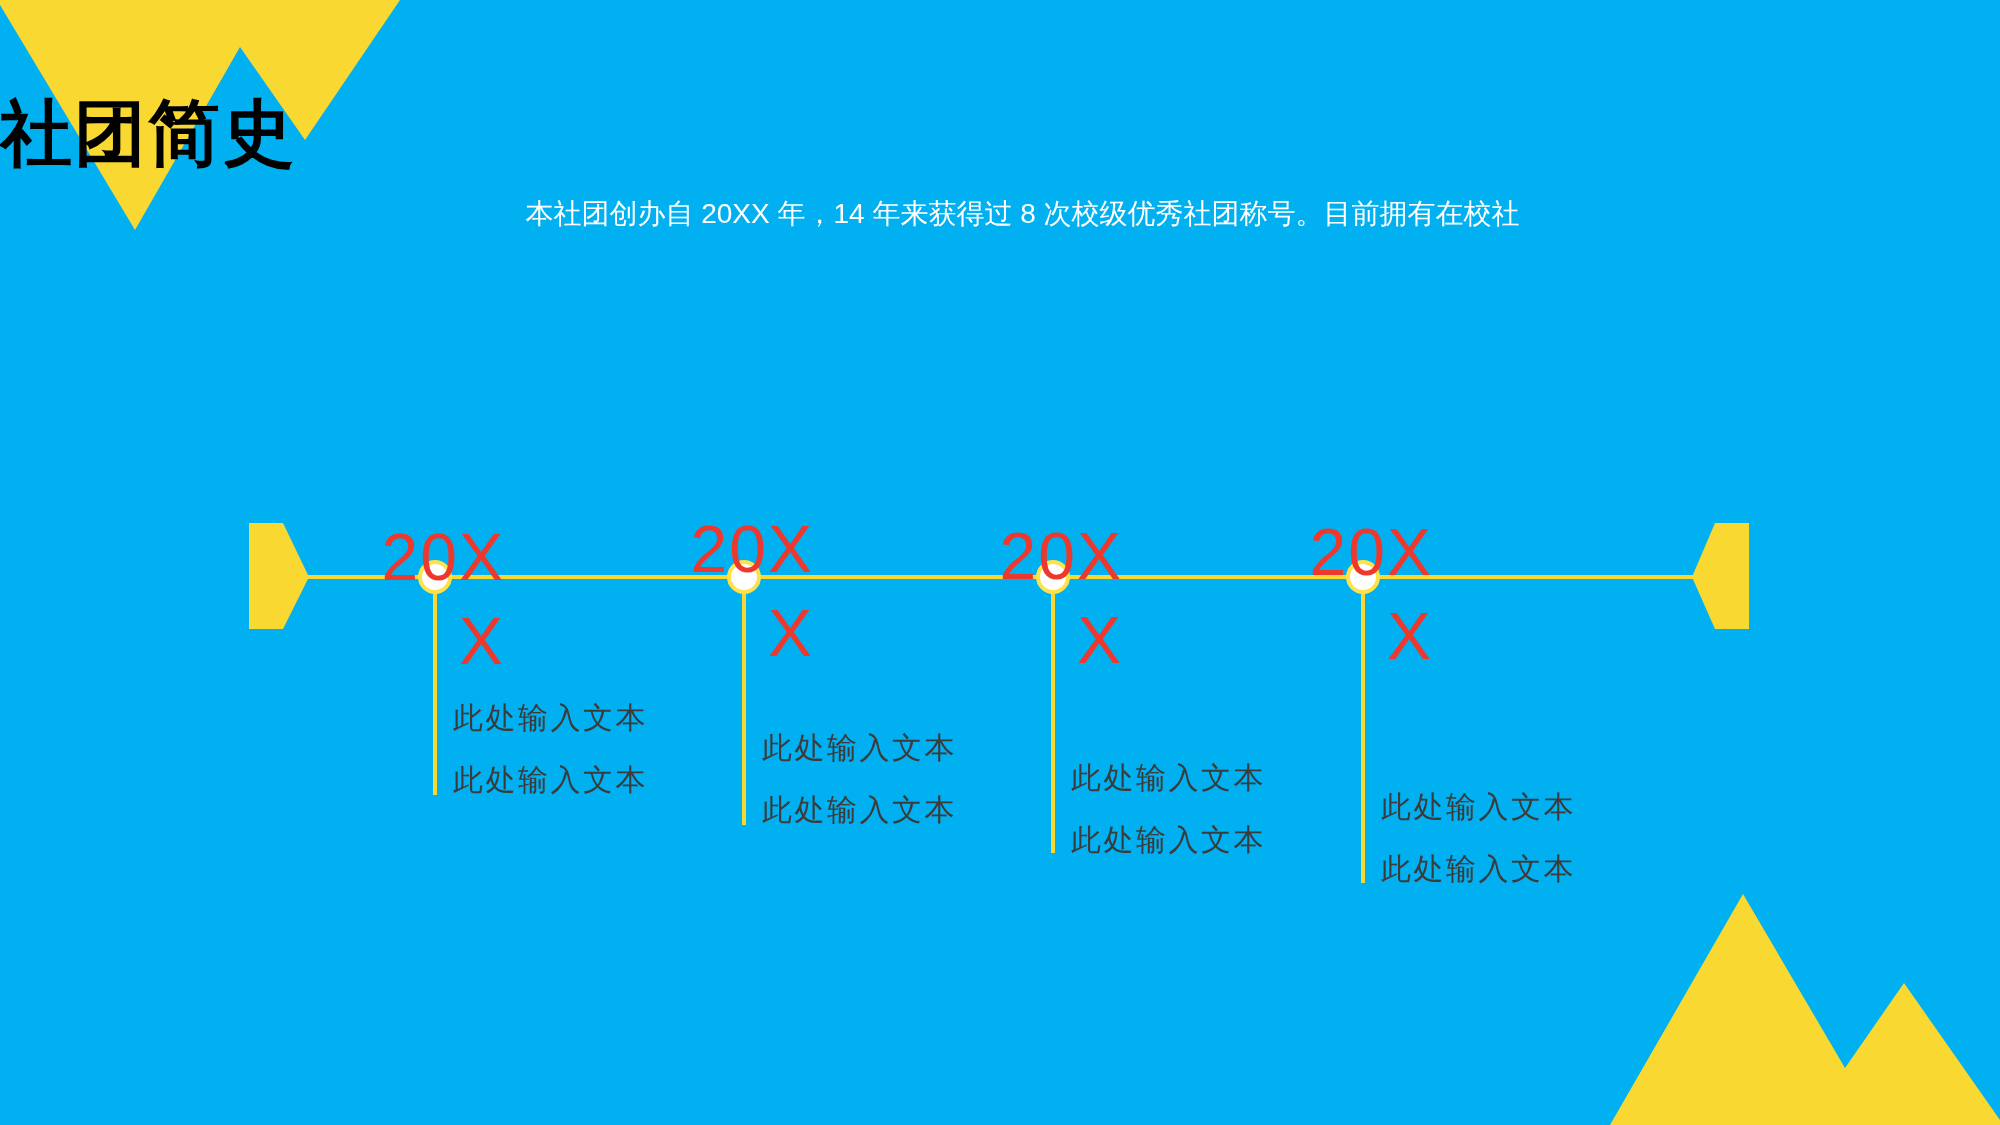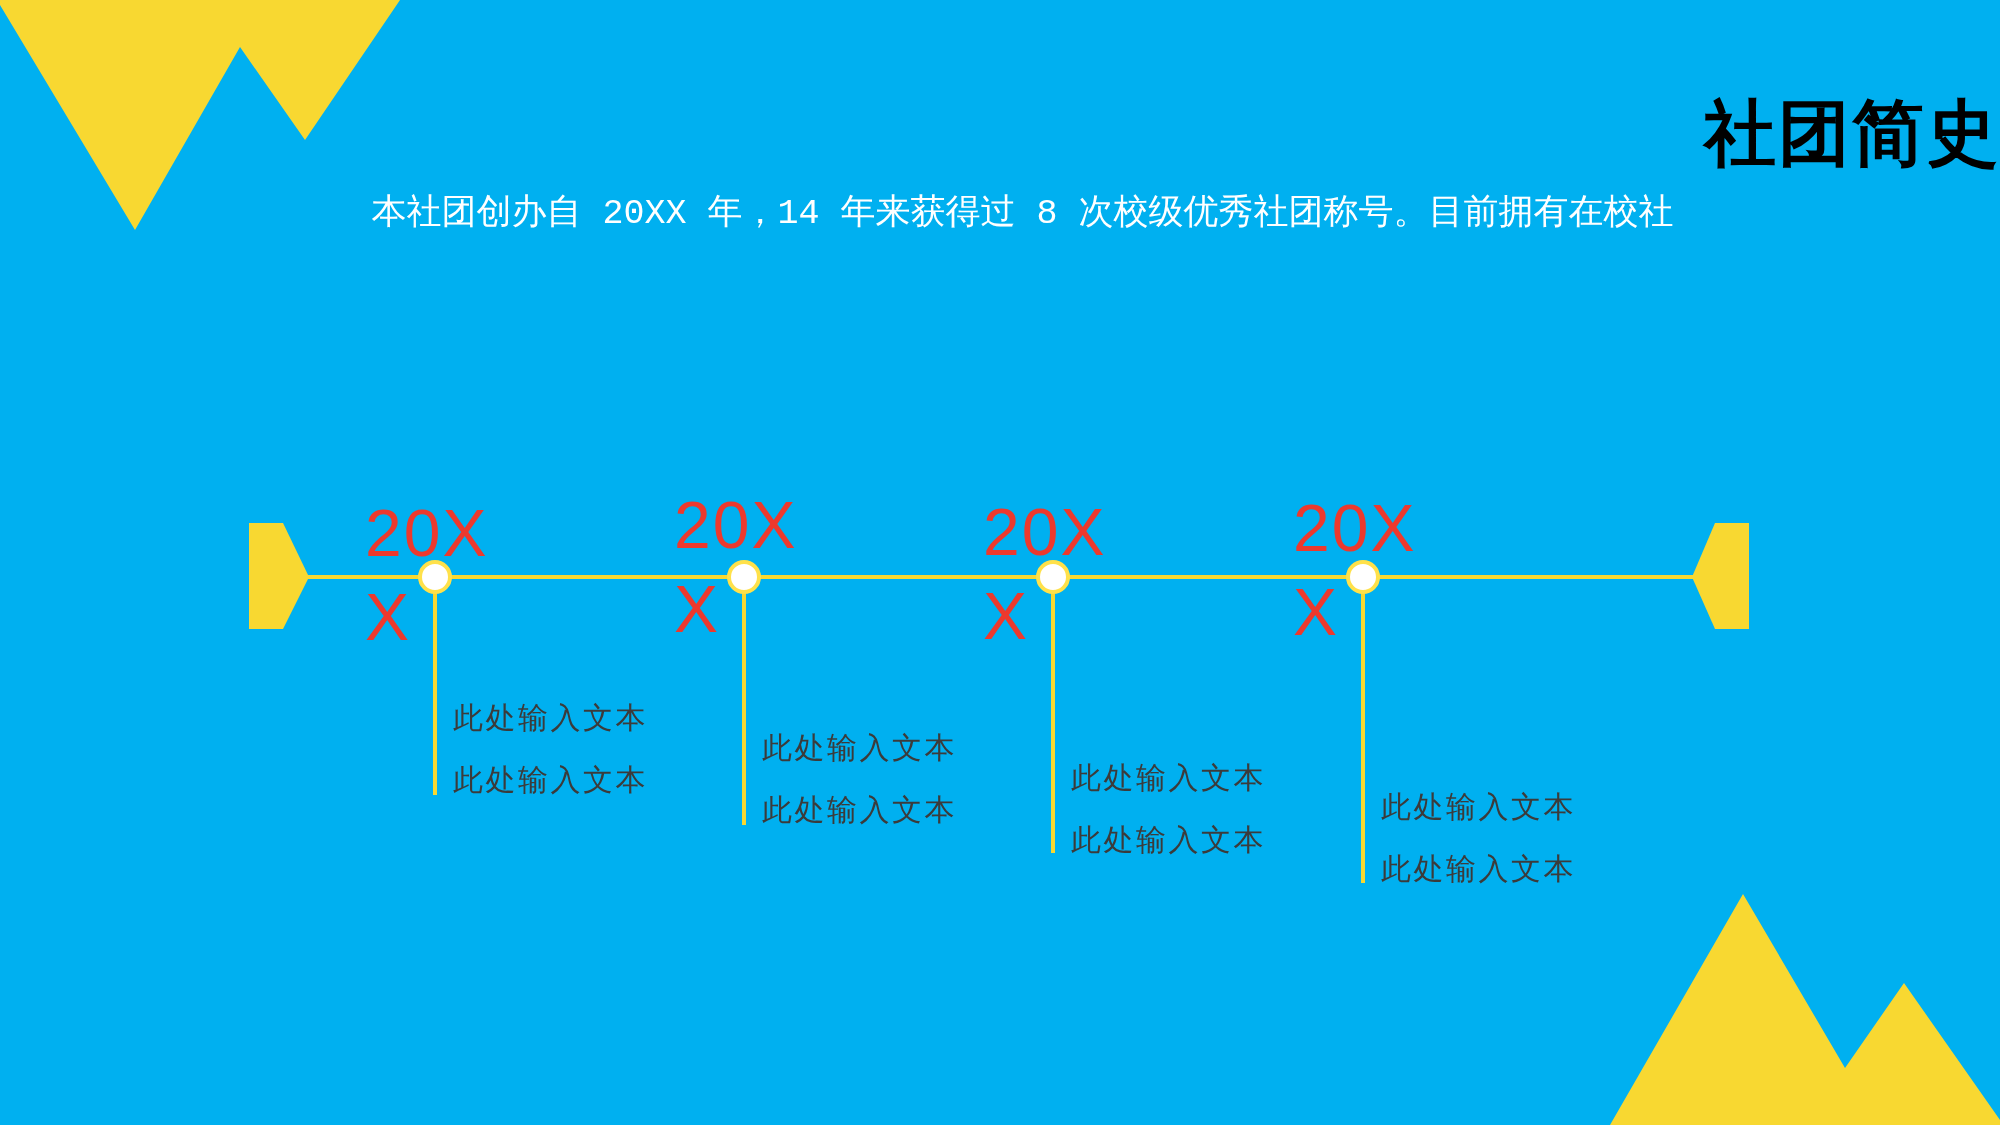--- a/index.html
+++ b/index.html
@@ -21,37 +21,36 @@
     top: 0;
     width: 2000px;
     height: 1125px;
     pointer-events: none;
   }
   .slide-title {
     position: absolute;
     left: 0;
     top: 86px;
     width: 2000px;
-    text-align: right;
+    text-align: left;
     font-size: 72px;
     font-weight: 700;
     letter-spacing: 2px;
     color: var(--title-text, #000000);
   }
   .slide-subtitle {
     position: absolute;
     left: 360px;
     top: 192px;
     width: 1325px;
     text-align: center;
-    font-size: 35px;
+    font-size: 28px;
     line-height: 44px;
     font-weight: 400;
     color: var(--subtitle-text, #FFFFFF);
-    font-family: Liberation Mono, monospace;
   }
   .hline {
     position: absolute;
     left: 308px;
     top: 575px;
     width: 1385px;
     height: 4px;
     background: var(--yellow, #F6D72E);
   }
   .vline {
@@ -65,28 +64,29 @@
     height: 34px;
     top: 560px;
     box-sizing: border-box;
     border: 4px solid var(--node-ring, #FFE14A);
     border-radius: 50%;
     background: var(--node-fill, #FFFFFF);
   }
   .year-label {
     position: absolute;
     width: 140px;
-    text-align: left;
+    text-align: right;
     font-size: 66px;
     line-height: 84px;
     letter-spacing: 2px;
     font-weight: 400;
     color: var(--red, #ED392D);
     word-break: break-all;
     z-index: 3;
+    margin-top: 24px;
   }
   .milestone-texts {
     position: absolute;
     font-size: 30px;
     line-height: 62px;
     letter-spacing: 2.5px;
     color: var(--body-text, #3B3B3B);
     white-space: nowrap;
   }
 </style>

